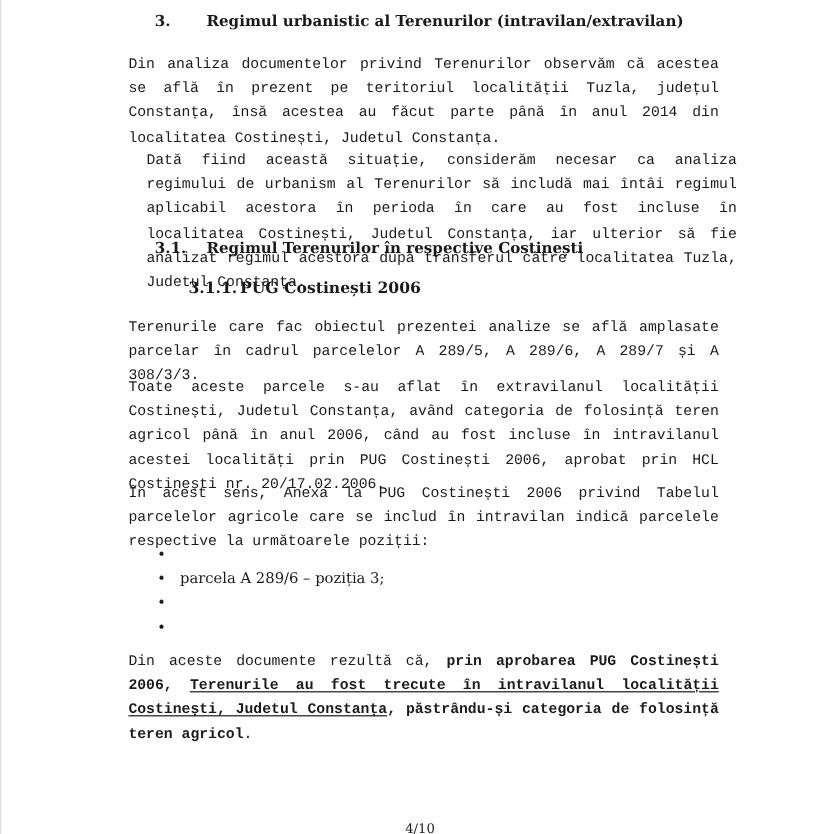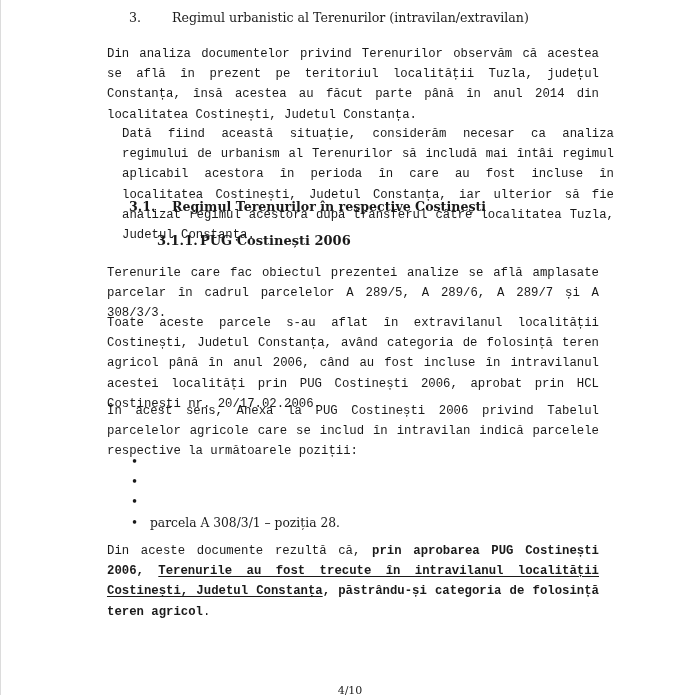--- a/index.html
+++ b/index.html
@@ -9,21 +9,21 @@
       color: #1a1a1a;
     }
     .page-edge {
       position: absolute; left: 0; top: 0; bottom: 0; width: 1px; background: #dcdcdc;
     }
     .content {
       position: absolute; left: 107px; top: 0; width: 492px;
       font-size: 12.3px; line-height: 20.2px;
     }
     .h1 {
-      position: absolute; top: 8px; left: 22px; font-weight: normal; font-size: 12.6px; white-space: nowrap;
+      position: absolute; top: 8px; left: 22px; font-weight: bold; font-size: 12.6px; white-space: nowrap;
     }
     .h1 .num { display: inline-block; width: 43px; }
     .p { position: absolute; left: 0; width: 492px; text-align: justify; margin: 0; }
     .p.last-left { text-align: justify; text-align-last: left; font-family: Liberation Mono, monospace; }
     .h2 {
       position: absolute; top: 197px; left: 22px; font-weight: bold; font-size: 12.6px; white-space: nowrap;
     }
     .h2 .num { display: inline-block; width: 43px; }
     .h3 {
       position: absolute; top: 231px; left: 50px; font-weight: bold; font-size: 13px; white-space: nowrap;
@@ -69,22 +69,22 @@
   </div>
 
   <p class="p last-left" style="top:263px;">Terenurile care fac obiectul prezentei analize se află amplasate parcelar în cadrul parcelelor A 289/5, A 289/6, A 289/7 și A 308/3/3.</p>
 
   <p class="p last-left" style="top:313px;">Toate aceste parcele s-au aflat în extravilanul localității Costinești, Judetul Constanța, având categoria de folosință teren agricol până în anul 2006, când au fost incluse în intravilanul acestei localități prin PUG Costinești 2006, aprobat prin HCL Costinești nr. 20/17.02.2006.</p>
 
   <p class="p last-left" style="top:401px;">În acest sens, Anexa la PUG Costinești 2006 privind Tabelul parcelelor agricole care se includ în intravilan indică parcelele respective la următoarele poziții:</p>
 
   <ul class="bullets">
     <li><span class="bullet">•</span></li>
+    <li><span class="bullet">•</span><span>parcela A 289/6 – poziția 3;</span></li>
     <li><span class="bullet">•</span></li>
     <li><span class="bullet">•</span></li>
-    <li><span class="bullet">•</span><span>parcela A 308/3/1 – poziția 28.</span></li>
   </ul>
 
   <p class="p last-left" style="top:541px;"><span>Din aceste documente rezultă că, </span><span class="b">prin aprobarea PUG Costinești 2006, </span><span class="b u">Terenurile au fost trecute în intravilanul localității Costinești, Judetul Constanța</span><span class="b">, păstrându-și categoria de folosință teren agricol</span><span>.</span></p>
 
 </div>
 
 <div class="footer">4/10</div>
 
 </body></html>

